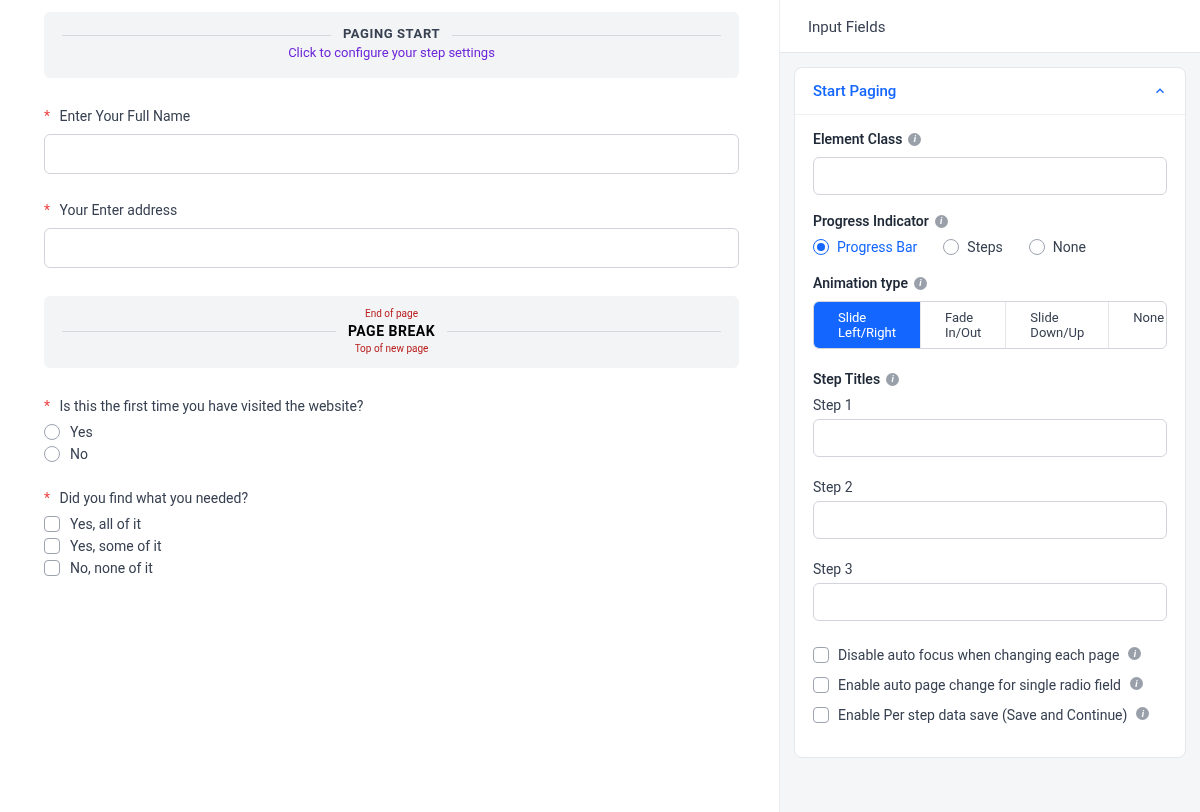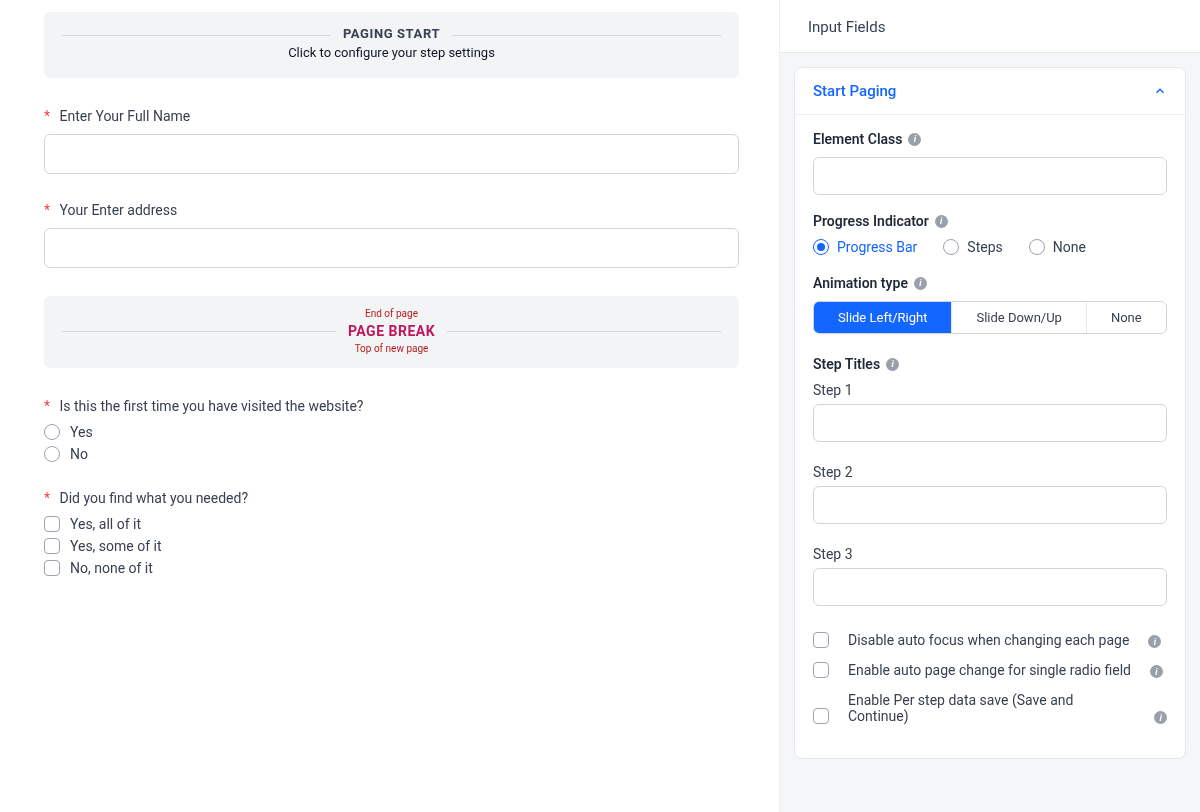--- a/index.html
+++ b/index.html
@@ -36,42 +36,42 @@
   .paging-title {
     font-size: 13px;
     font-weight: 700;
     letter-spacing: 0.6px;
     color: #374151;
     text-transform: uppercase;
     margin-bottom: 4px;
   }
   .paging-sub {
     font-size: 13px;
-    color: #0f172a;
+    color: #6d28d9;
   }
   .paging-hr-wrap {
     display: flex;
     align-items: center;
     gap: 12px;
     justify-content: center;
   }
   .paging-hr-wrap .hr {
     flex: 1;
     height: 1px;
     background: #d6d8dd;
   }
   .page-break-block {
     background: #f3f4f6;
     border-radius: 6px;
     padding: 12px 18px 14px;
     text-align: center;
     margin: 26px 0 30px;
   }
   .pb-line1, .pb-line3 { font-size: 10px; color: #b91c1c; }
-  .pb-line2 { font-size: 14px; font-weight: 700; letter-spacing: .5px; color: #be185d; margin: 4px 0; }
+  .pb-line2 { font-size: 14px; font-weight: 700; letter-spacing: .5px; color: #000000; margin: 4px 0; }
   .pb-row { display: flex; align-items: center; gap: 12px; }
   .pb-row .hr { flex:1; height:1px; background:#d6d8dd; }
 
   .field { margin-bottom: 28px; }
   .field-label {
     font-size: 14px;
     color: #374151;
     margin-bottom: 10px;
   }
   .req-star { color: #ef4444; margin-right: 6px; }
@@ -162,21 +162,21 @@
   .seg {
     padding:8px 24px; font-size:13px; color:#374151; cursor:pointer;
     border-right:1px solid #e5e7eb;
   }
   .seg:last-child { border-right:none; }
   .seg.active { background:#1366ff; color:#fff; }
 
   .step-label { font-size:14px; color:#374151; margin-bottom:6px; margin-top:4px; }
 
   .checkbox-row {
-    display:flex; align-items:flex-end; gap:19px; font-size:14px; color:#374151;
+    display:flex; align-items:flex-start; gap:9px; font-size:14px; color:#374151;
     margin-bottom:14px;
   }
   .checkbox-row .cb {
     width:16px; height:16px; border:1.5px solid #9ca3af; border-radius:4px; flex-shrink:0;
   }
 </style>
 </head>
 <body>
 
 <div class="layout">
@@ -296,20 +296,21 @@
               <span class="lbl">None</span>
             </div>
           </div>
 
           <div class="sect-label">
             <span>Animation type</span>
             <span class="info-icon">i</span>
           </div>
           <div class="seg-group">
             <div class="seg active">Slide Left/Right</div>
+            <div class="seg">Fade In/Out</div>
             <div class="seg">Slide Down/Up</div>
             <div class="seg">None</div>
           </div>
 
           <div class="sect-label">
             <span>Step Titles</span>
             <span class="info-icon">i</span>
           </div>
 
           <div class="step-label">Step 1</div>

